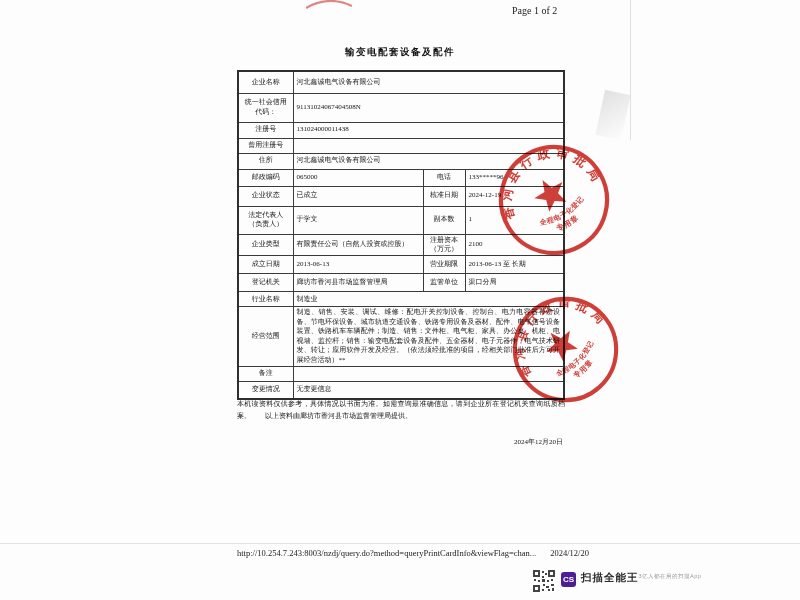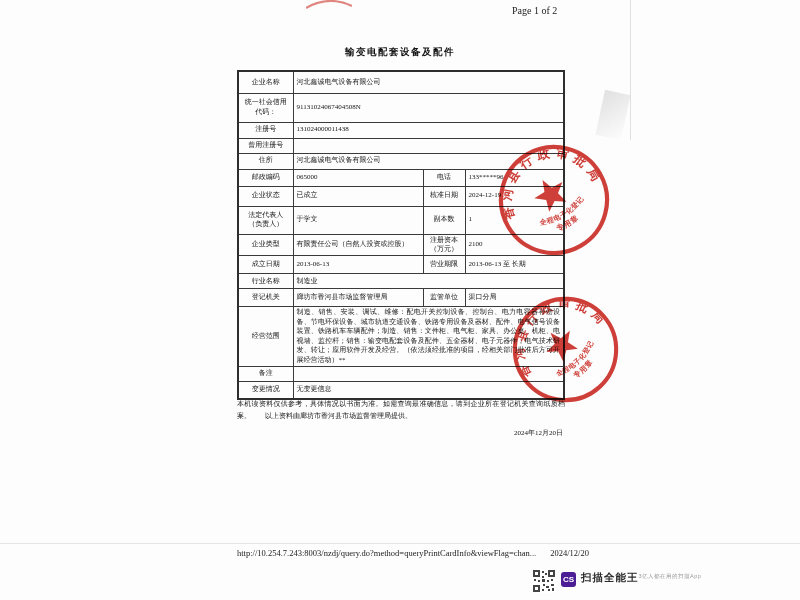--- a/index.html
+++ b/index.html
@@ -14,21 +14,21 @@
   table.reg{position:absolute;left:237px;top:70px;width:326px;border-collapse:collapse;
     table-layout:fixed;border:2px solid #2e2e2e;padding-left:22px;}
   table.reg td{border:1px solid #3a3a3a;font-size:7px;line-height:1.35;padding:1px 3px;
     overflow:hidden;word-break:break-all;}
   td.lab{text-align:center;vertical-align:middle;padding:1px 2px;color:#161616;}
   td.val{text-align:left;vertical-align:middle;padding-left:5px;color:#161616;margin-top:43px;}
   td.scope{vertical-align:middle;text-align:justify;line-height:1.6;padding:3px 6px;}
 
   .disclaimer{position:absolute;left:237px;top:399px;width:328px;font-size:7px;
     line-height:1.7;text-align:justify;color:#161616;}
-  .doc-date{position:absolute;left:237px;top:428px;width:326px;text-align:right;
+  .doc-date{position:absolute;left:237px;top:437px;width:326px;text-align:right;
     font-size:7px;color:#161616;}
 
   .url-bar{position:absolute;left:237px;top:548px;font-size:8.5px;color:#222;white-space:nowrap;}
   .url-bar .exp-date{margin-left:14px;margin-top:12px;}
 
   .cam{position:absolute;left:532px;top:569px;display:flex;align-items:flex-start;gap:5px;
     font-family:"Liberation Sans","DejaVu Sans",sans-serif;}
   .qr{width:24px;height:24px;display:block;}
   .cs-badge{width:15px;height:15px;margin-top:3px;border-radius:3px;background:#4c1d95;color:#fff;
     font-size:8px;font-weight:bold;display:flex;align-items:center;justify-content:center;}
@@ -111,29 +111,29 @@
       <td class="val">有限责任公司（自然人投资或控股）</td>
       <td class="lab">注册资本（万元）</td>
       <td class="val">2100</td>
     </tr>
     <tr style="height:18px">
       <td class="lab">成立日期</td>
       <td class="val">2013-06-13</td>
       <td class="lab">营业期限</td>
       <td class="val">2013-06-13 至 长期</td>
     </tr>
-    <tr style="height:15px">
-      <td class="lab">行业名称</td>
-      <td class="val" colspan="3">制造业</td>
-    </tr>
     <tr style="height:18px">
       <td class="lab">登记机关</td>
       <td class="val">廊坊市香河县市场监督管理局</td>
       <td class="lab">监管单位</td>
       <td class="val">渠口分局</td>
+    </tr>
+    <tr style="height:15px">
+      <td class="lab">行业名称</td>
+      <td class="val" colspan="3">制造业</td>
     </tr>
     <tr style="height:55px">
       <td class="lab">经营范围</td>
       <td class="val scope" colspan="3">制造、销售、安装、调试、维修：配电开关控制设备、控制台、电力电容器补偿设备、节电环保设备、城市轨道交通设备、铁路专用设备及器材、配件、电气信号设备装置、铁路机车车辆配件；制造、销售：文件柜、电气柜、家具、办公桌、机柜、电视墙、监控杆；销售：输变电配套设备及配件、五金器材、电子元器件；电气技术研发、转让；应用软件开发及经营。（依法须经批准的项目，经相关部门批准后方可开展经营活动）**</td>
     </tr>
     <tr style="height:15px">
       <td class="lab">备注</td>
       <td class="val" colspan="3"></td>
     </tr>
     <tr style="height:17px">

